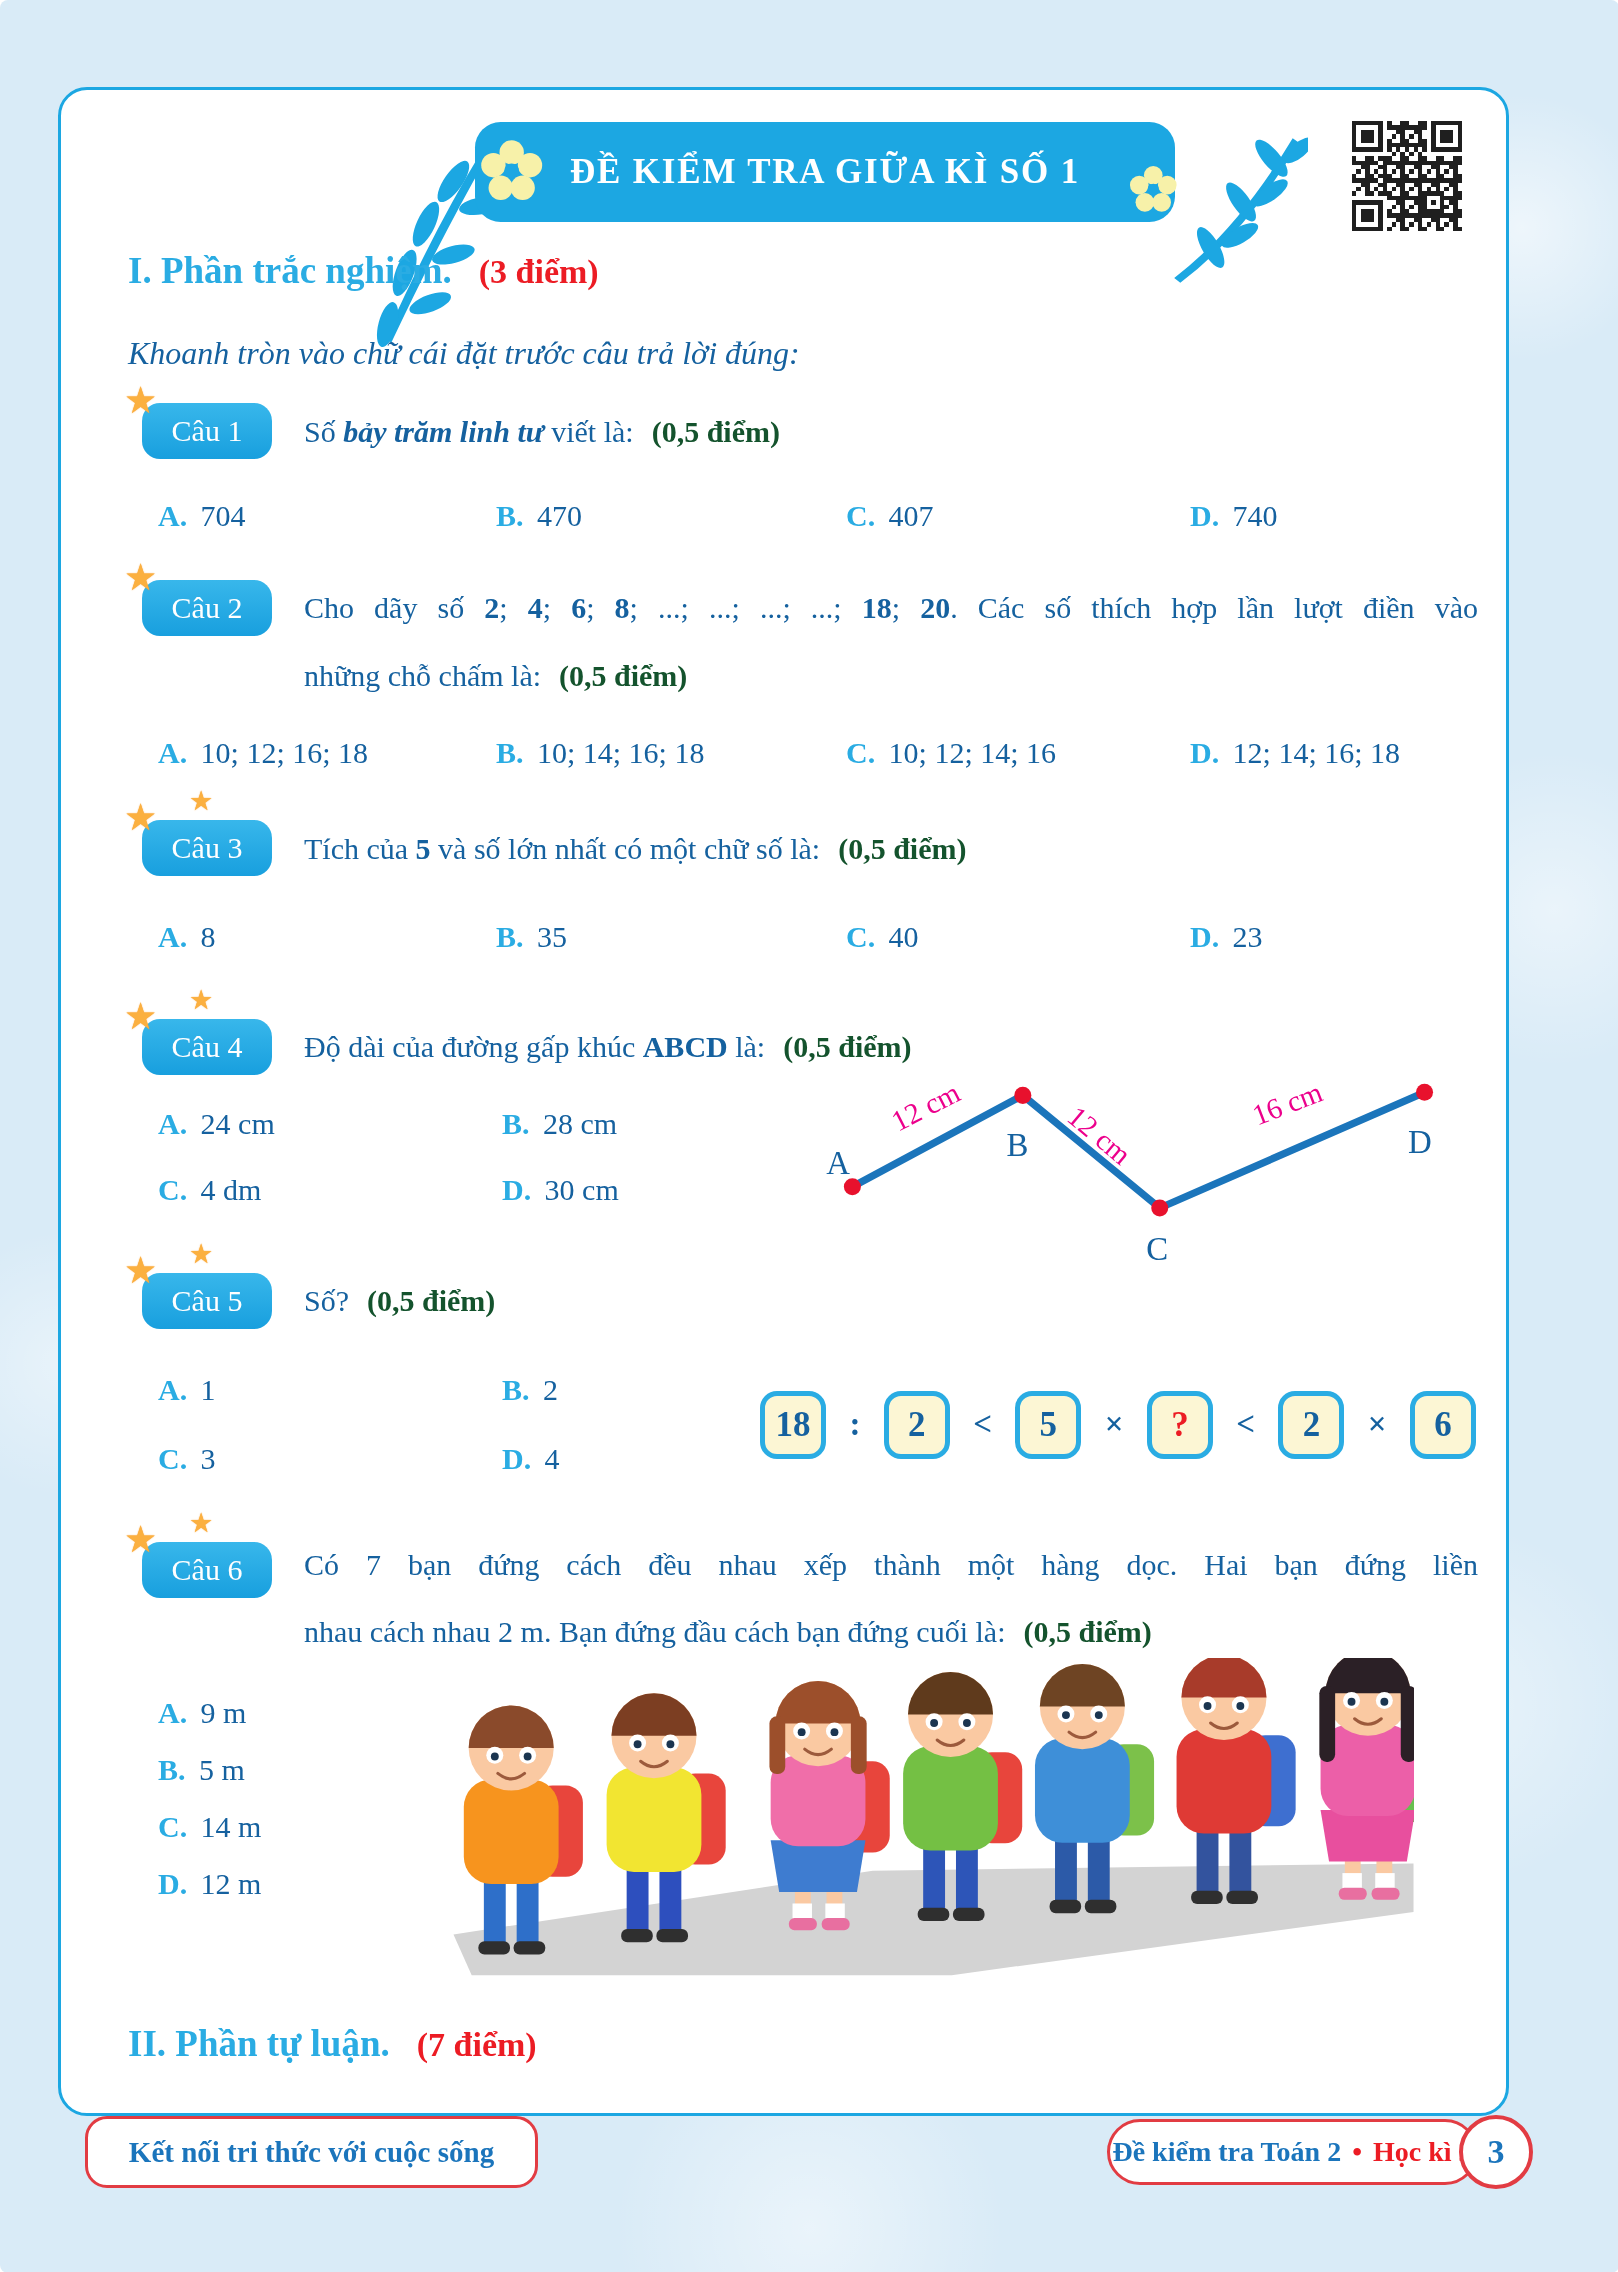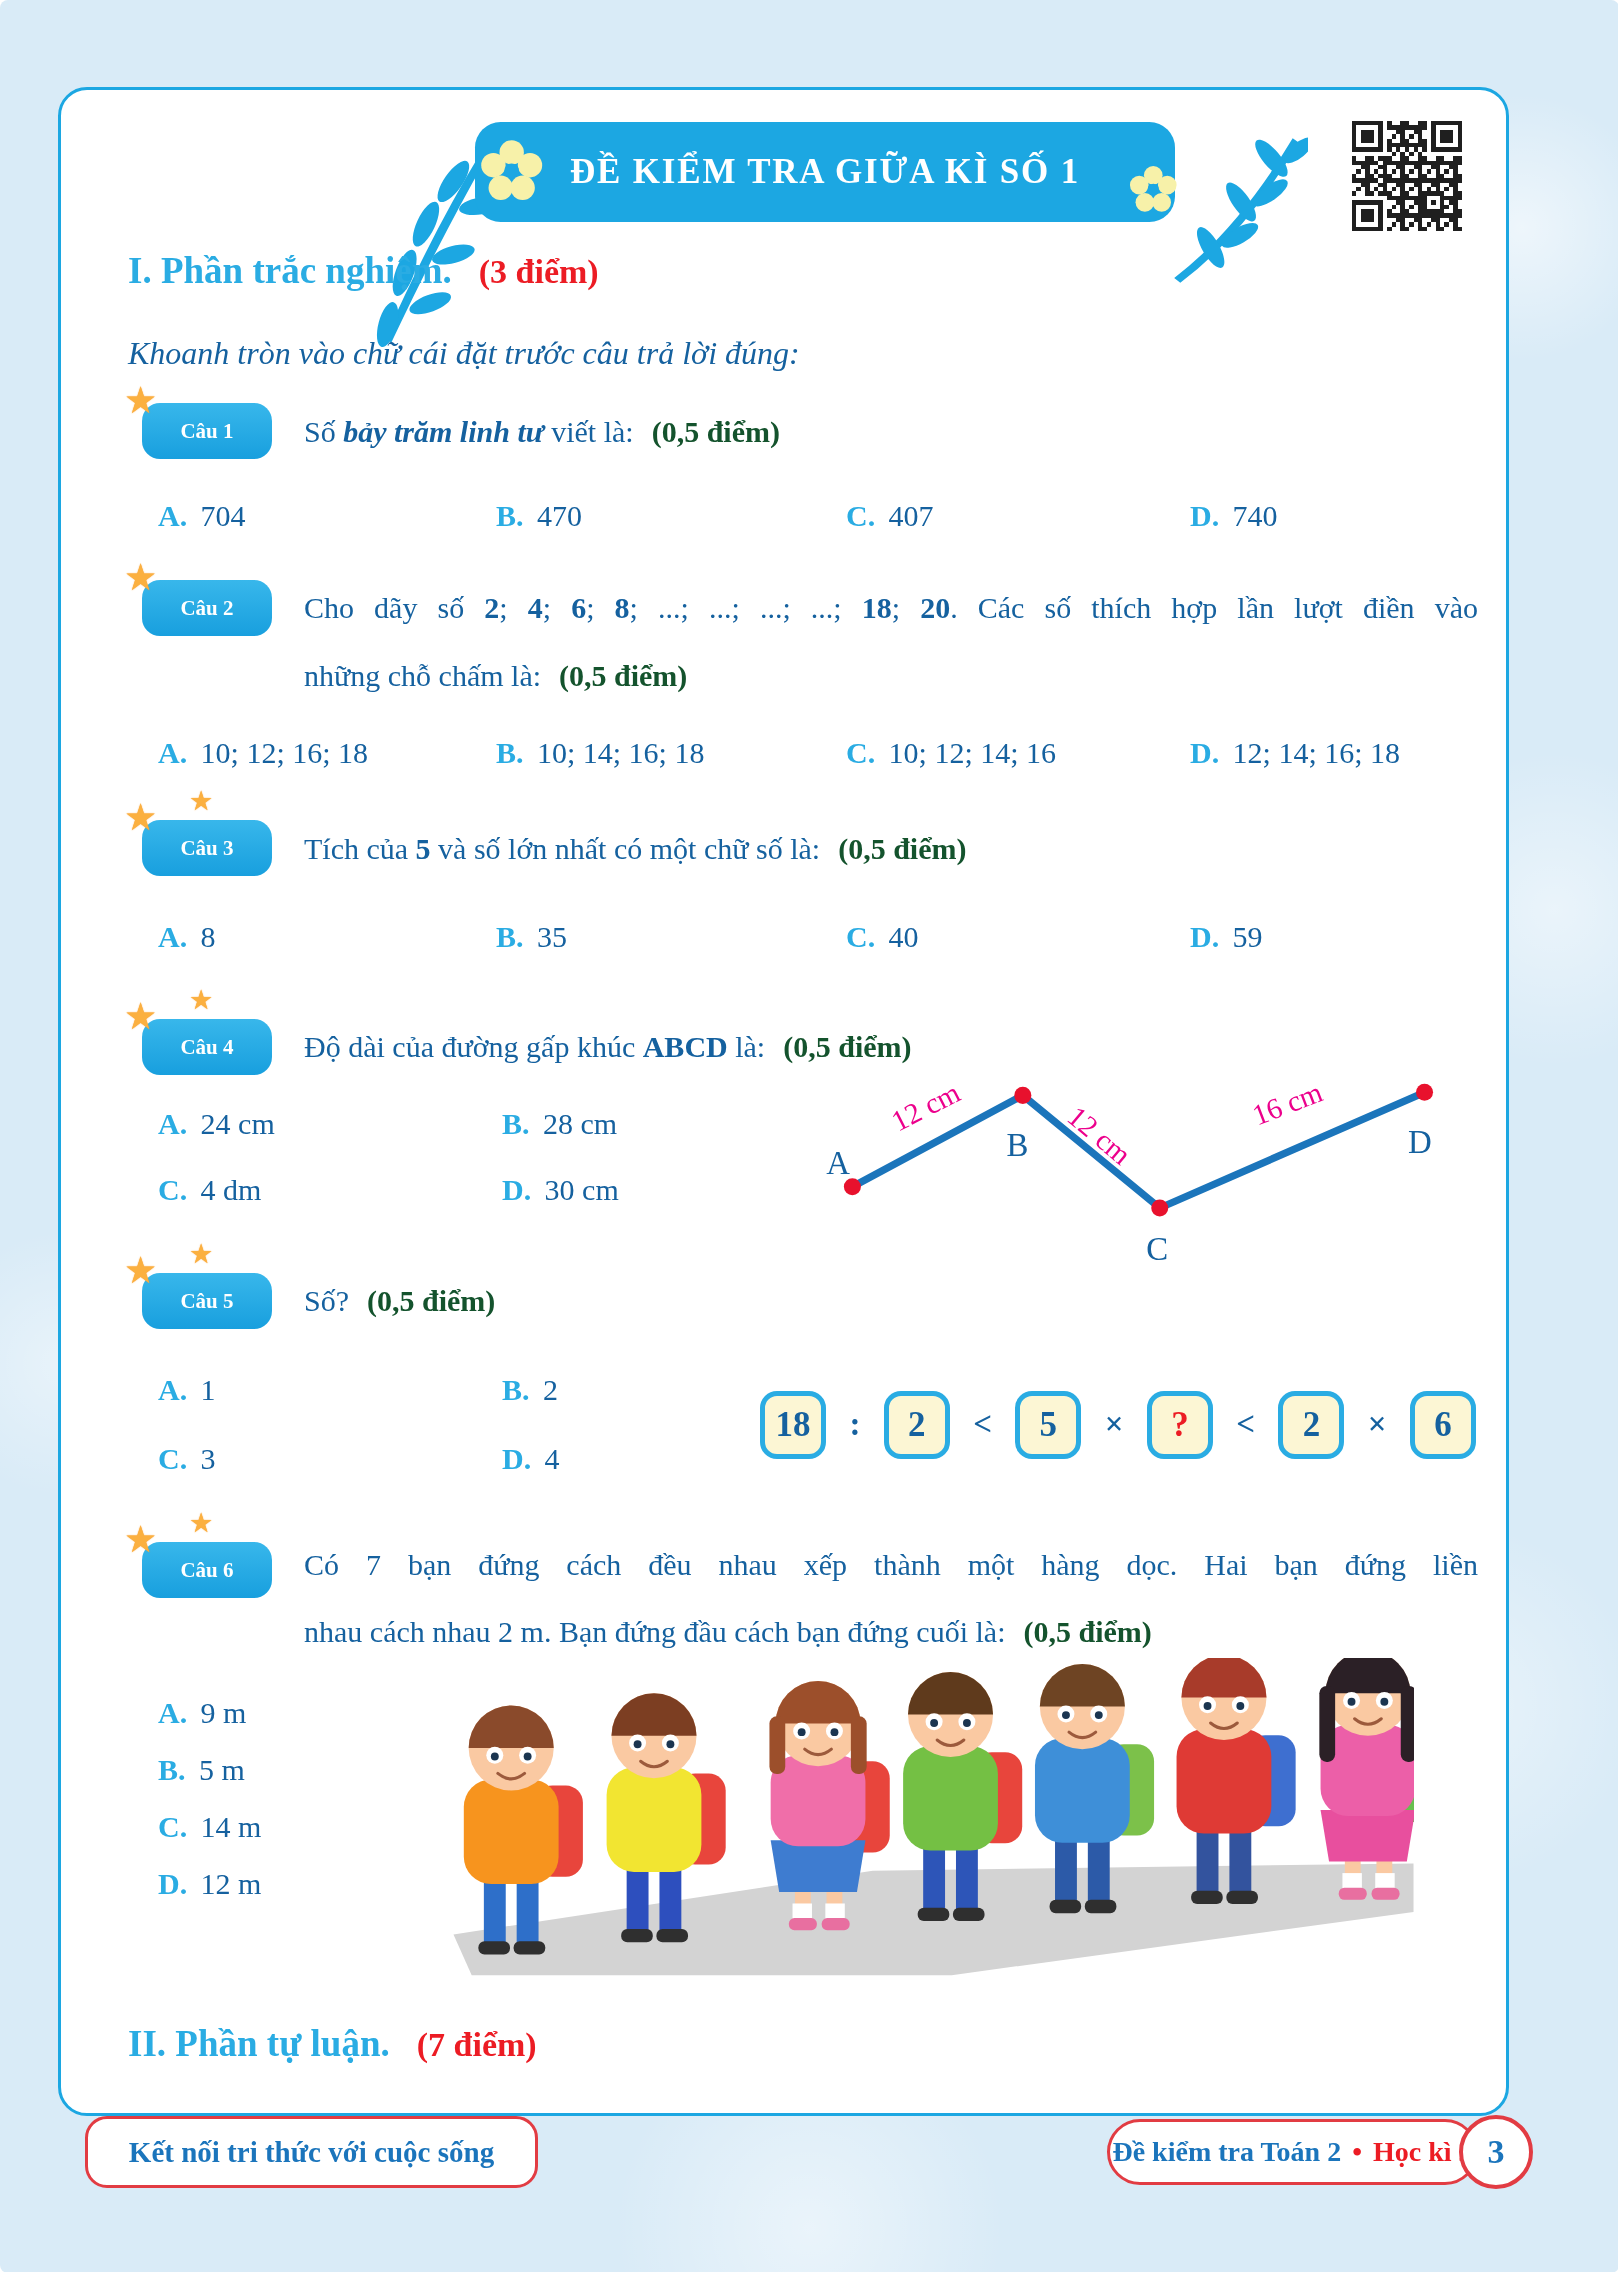--- a/index.html
+++ b/index.html
@@ -42,21 +42,21 @@
   .sec-title { color:#2AACE3; font-weight:bold; font-size:37px; }
   .sec-points { color:#EC1C24; font-weight:bold; font-size:34px; }
   .instruction { position:absolute; left:67px; top:245px; font-style:italic; color:#15619F; font-size:32px; white-space:nowrap; }
   
   .badge-wrap { position:absolute; width:130px; height:56px; }
   #qb1 { left:81px; top:313px; } #qb2 { left:81px; top:490px; }
   #qb3 { left:81px; top:730px; } #qb4 { left:81px; top:929px; }
   #qb5 { left:81px; top:1183px; } #qb6 { left:81px; top:1452px; }
   .q-badge {
     position:absolute; inset:0; background:linear-gradient(180deg,#38B7EB,#189FDE);
-    border-radius:18px; color:#fff; font-weight:bold; font-size:21px;
+    border-radius:18px; color:#fff; font-weight:normal; font-size:30px;
     display:flex; align-items:center; justify-content:center;
   }
   .star { position:absolute; font-family:"DejaVu Sans", sans-serif; color:#FBB040;
     text-shadow:0 0 1.2px #F7941E; z-index:2; }
   .st1 { left:-18px; top:-24px; font-size:37px; }
   .st2 { left:47px; top:-35px; font-size:27px; }
   
   .q-text { position:absolute; left:243px; color:#15619F; font-size:30px; line-height:39px; white-space:nowrap; }
   .q-text.wrapline { width:1174px; white-space:normal; text-align:justify; text-align-last:justify; }
   #qt1 { top:322px; } 
@@ -515,21 +515,21 @@
         <div class="opt">
           <span class="letter">B.</span>
           <span class="val">35</span>
         </div>
         <div class="opt">
           <span class="letter">C.</span>
           <span class="val">40</span>
         </div>
         <div class="opt">
           <span class="letter">D.</span>
-          <span class="val">59</span>
+          <span class="val">23</span>
         </div>
       </div>
 
     <div class="badge-wrap" id="qb4">
       <span class="star st1">★</span>
       <span class="star st2">★</span>
       <div class="q-badge">Câu 4</div>
     </div>
     <div class="q-text" id="qt4"><span><span>Độ dài của đường gấp khúc </span><span style="font-weight: bold; font-family: Liberation Serif, serif;">ABCD</span><span> là:</span></span><span class="score">(0,5 điểm)</span></div>
     <div class="opts" id="qo4">

